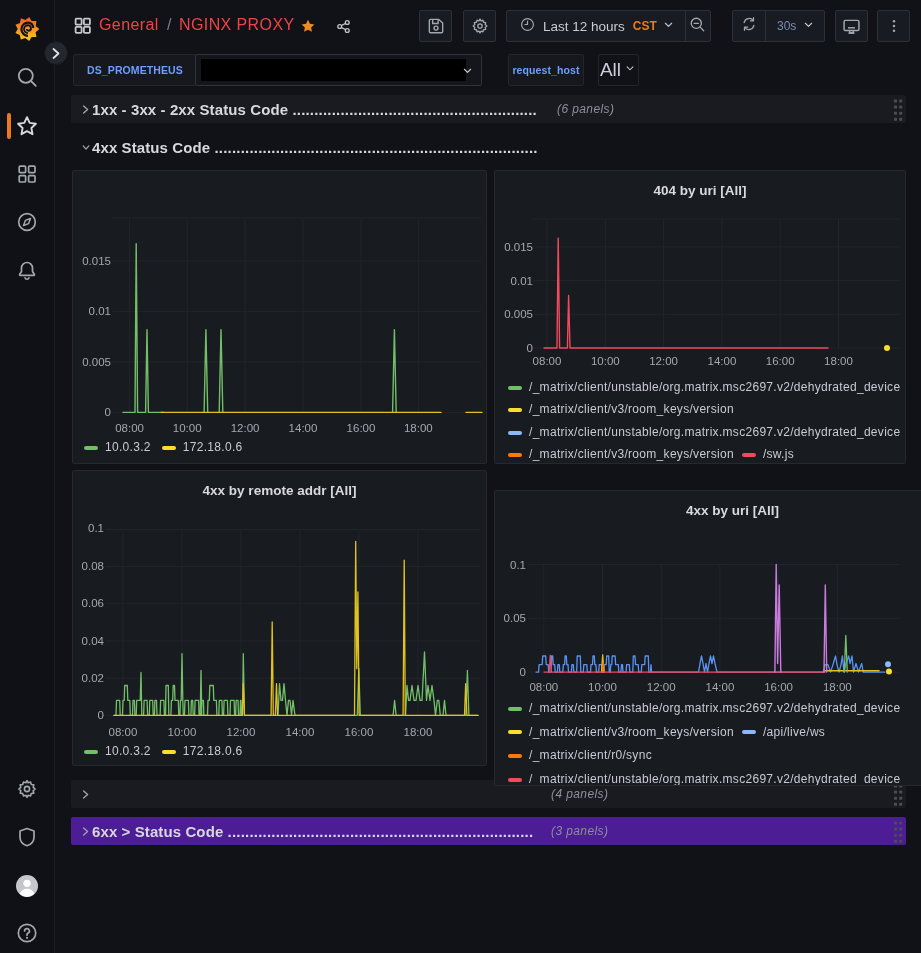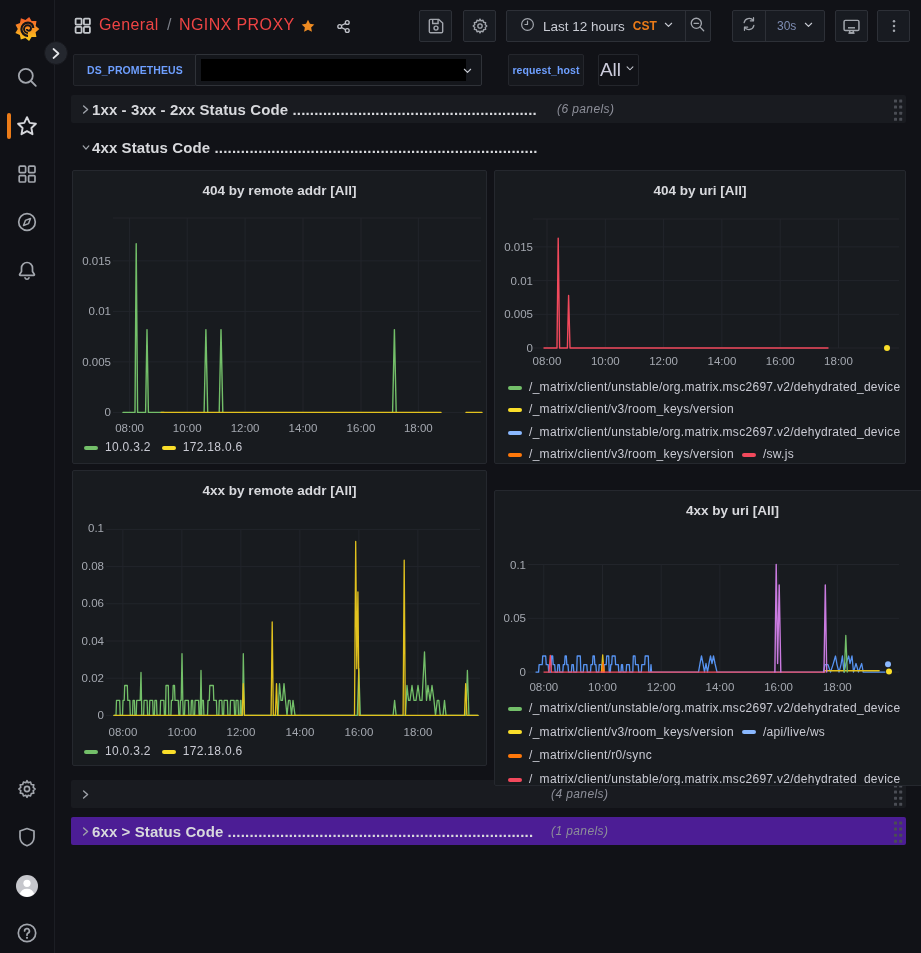--- a/index.html
+++ b/index.html
@@ -214,34 +214,33 @@
         <rect x="7.2" y="19.799999999999997" width="3" height="3" rx="0.6" fill="#4a4d54"></rect>
       </svg></div>
   </div>
 <div class="rowhead" style="top:817px;background:#4c1d95">
     <div style="margin-left:9px;width:12px;height:15px;display:flex;align-items:center">
       <svg width="12" height="13" viewBox="0 0 15 15" style="">
         <path d="M4.5 3 L9.5 7.5 L4.5 12" fill="none" stroke="#9fa3aa" stroke-width="1.7" stroke-linecap="round" stroke-linejoin="round"></path>
       </svg>
     </div>
     <span style="margin-left:0px;letter-spacing:0.1px">6xx &gt; Status Code <span style="letter-spacing:0.2px">......................................................................</span></span>
-    <span class="cnt" style="position:absolute;left:480px">(1 panels)</span>
+    <span class="cnt" style="position:absolute;left:480px">(3 panels)</span>
     <div style="position:absolute;right:1px;top:3px;width:13px;height:25px"><svg width="13" height="25" viewBox="0 0 13 25" style="">
         <rect x="2" y="1.5" width="3" height="3" rx="0.6" fill="#4a4d54"></rect>
         <rect x="2" y="7.6" width="3" height="3" rx="0.6" fill="#4a4d54"></rect>
         <rect x="2" y="13.7" width="3" height="3" rx="0.6" fill="#4a4d54"></rect>
         <rect x="2" y="19.799999999999997" width="3" height="3" rx="0.6" fill="#4a4d54"></rect>
         <rect x="7.2" y="1.5" width="3" height="3" rx="0.6" fill="#4a4d54"></rect>
         <rect x="7.2" y="7.6" width="3" height="3" rx="0.6" fill="#4a4d54"></rect>
         <rect x="7.2" y="13.7" width="3" height="3" rx="0.6" fill="#4a4d54"></rect>
         <rect x="7.2" y="19.799999999999997" width="3" height="3" rx="0.6" fill="#4a4d54"></rect>
       </svg></div>
   </div>
 <div class="panel" style="left:72px;top:170px;width:415px;height:294px">
-    <div class="ptitle">404 by remote addr [All]</div>
     <svg class="abs" style="left:0;top:0" width="415" height="294" viewBox="0 0 415 294" font-family="Liberation Sans">
       <line x1="40" y1="47.0" x2="408" y2="47.0" stroke="#22252b" stroke-width="1"></line>
       <line x1="40" y1="241.4" x2="408" y2="241.4" stroke="#22252b" stroke-width="1"></line>
       <line x1="40" y1="190.9" x2="408" y2="190.9" stroke="#22252b" stroke-width="1"></line>
       <line x1="40" y1="140.4" x2="408" y2="140.4" stroke="#22252b" stroke-width="1"></line>
       <line x1="40" y1="89.9" x2="408" y2="89.9" stroke="#22252b" stroke-width="1"></line>
       <line x1="56.6" y1="47.0" x2="56.6" y2="241.4" stroke="#22252b" stroke-width="1"></line>
       <line x1="114.2" y1="47.0" x2="114.2" y2="241.4" stroke="#22252b" stroke-width="1"></line>
       <line x1="172.1" y1="47.0" x2="172.1" y2="241.4" stroke="#22252b" stroke-width="1"></line>
       <line x1="230.0" y1="47.0" x2="230.0" y2="241.4" stroke="#22252b" stroke-width="1"></line>

